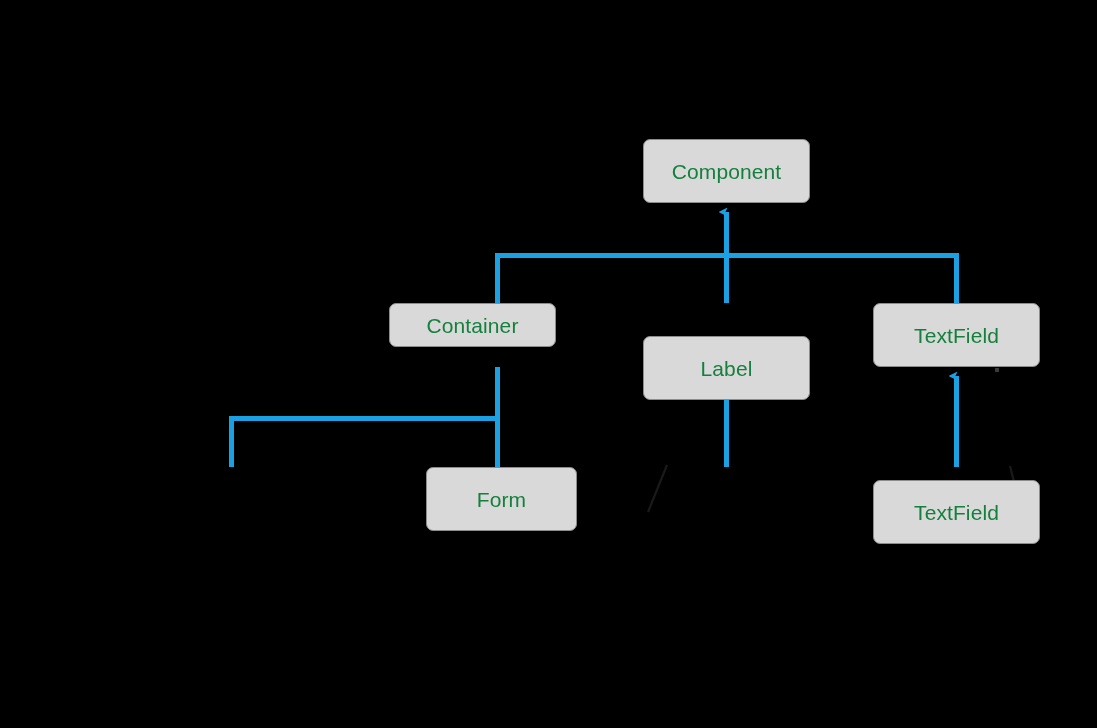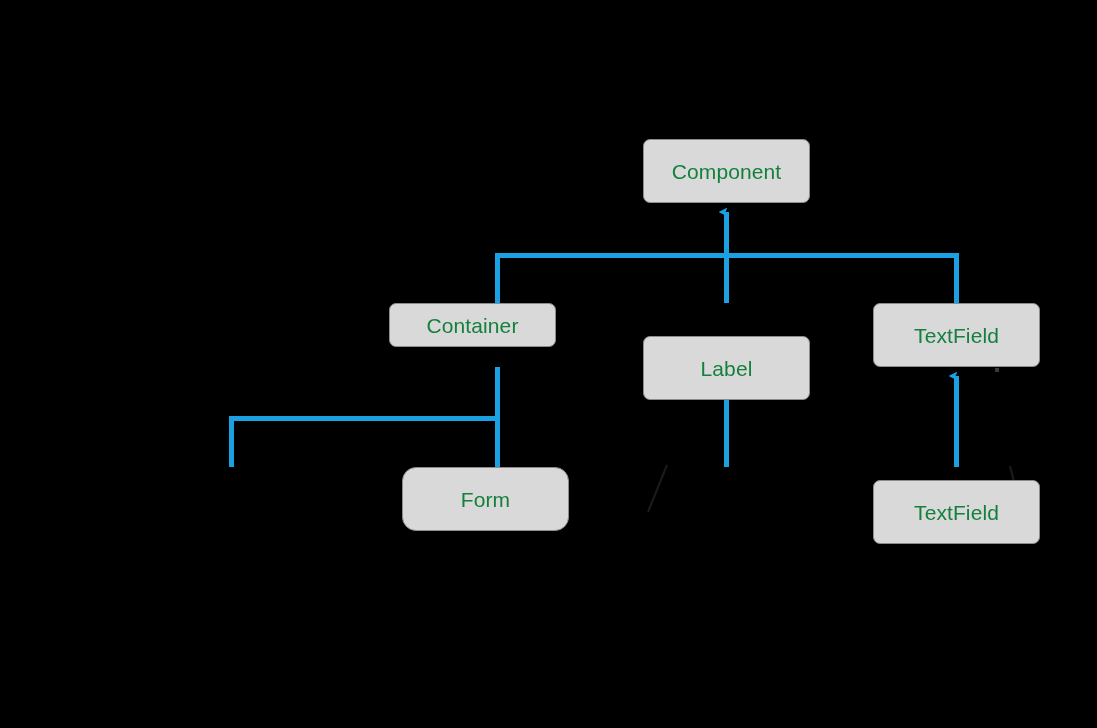--- a/index.html
+++ b/index.html
@@ -96,21 +96,21 @@
 
   <div class="node" style="left:643px; top:303px; width:167px; height:64px;margin-top:33px;">
     <span class="node-label">Label</span>
   </div>
 
   <div class="node" style="left:873px; top:303px; width:167px; height:64px;">
     <span class="node-label">TextField</span>
   </div>
 
 
-  <div class="node" style="left:402px; top:467px; width:167px; height:64px;border-radius:14px;">
+  <div class="node" style="left:426px; top:467px; width:151px; height:64px;">
     <span class="node-label">Form</span>
   </div>
 
 
   <div class="node" style="left:873px; top:480px; width:167px; height:64px;">
     <span class="node-label">TextField</span>
   </div>
 
 </div>
 

